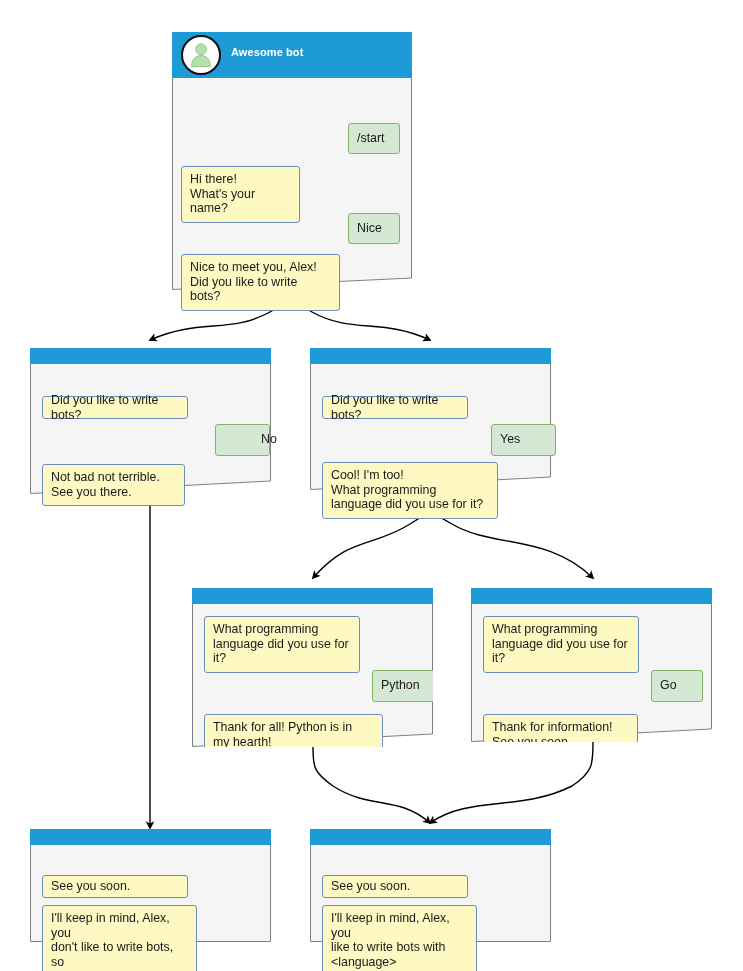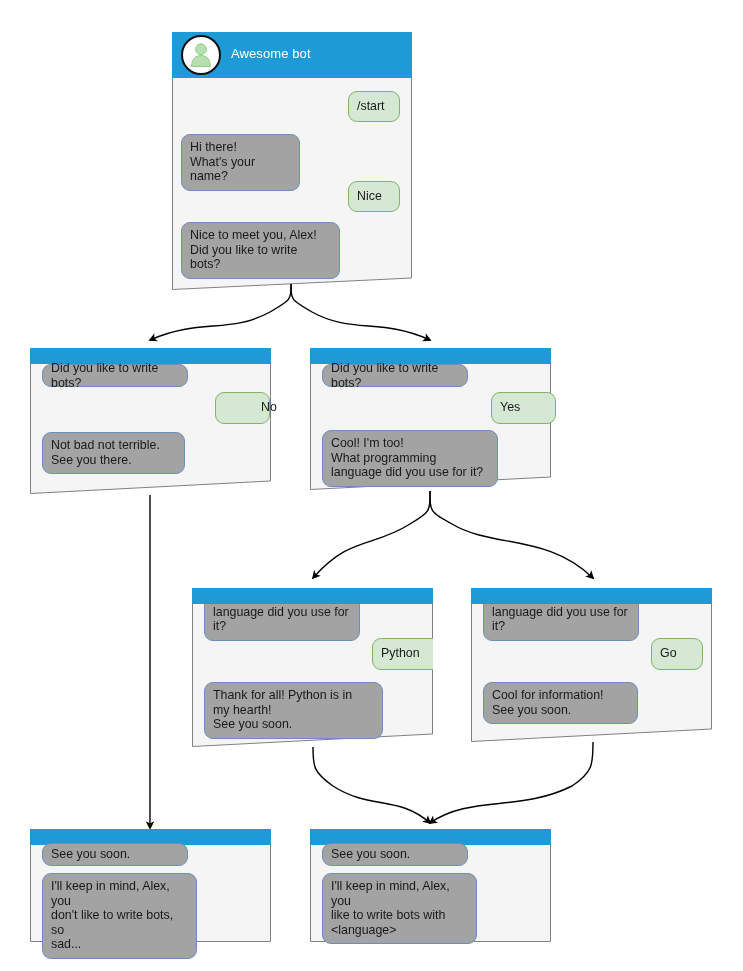--- a/index.html
+++ b/index.html
@@ -6,30 +6,30 @@
   body{width:743px;height:971px;position:relative;overflow:hidden;
        font-family:"Liberation Sans","DejaVu Sans",sans-serif;}
   #stage{position:absolute;left:0;top:0;width:743px;height:971px;}
   svg.layer{position:absolute;left:0;top:0;width:743px;height:971px;overflow:visible;}
   svg.connectors{z-index:1;}
   .card{position:absolute;z-index:2;}
   .card .shape{position:absolute;left:0;top:0;width:100%;height:100%;overflow:visible;}
   .card .content{position:absolute;left:0;top:0;width:100%;height:100%;}
   .hdr{position:absolute;left:0;top:0;height:16px;width:100%;}
   .hdr.tall{height:46px;}
-  .title{position:absolute;color:#ffffff;font-weight:normal;font-size:13px;
+  .title{position:absolute;color:#ffffff;font-weight:bold;font-size:11px;
          letter-spacing:.1px;white-space:nowrap;}
   .avatar{position:absolute;width:40px;height:40px;border-radius:50%;
           background:#ffffff;border:2px solid #111111;box-sizing:border-box;}
   .avatar svg{position:absolute;left:0;top:0;}
   .bubbles{position:absolute;left:0;right:0;top:0;bottom:0;}
-  .bub{position:absolute;box-sizing:border-box;border-radius:9px;
+  .bub{position:absolute;box-sizing:border-box;border-radius:3px;
        font-size:12.4px;line-height:14.6px;color:#1a1a1a;
-       padding:5px 8px 6px 8px;white-space:pre-line;}
-  .bot{background:#a3a3a3;border:1px solid #6c8ebf;}
+       padding:5px 8px 6px 8px;white-space:pre-line;margin-top:32px;}
+  .bot{background:#fef9c3;border:1px solid #6c8ebf;}
   .usr{background:#d5e8d4;border:1px solid #82b366;}
   .clip{overflow:hidden;position:absolute;left:0;top:0;width:100%;height:100%;}
 </style>
 </head>
 <body>
 
 <div id="stage">
 
   <svg class="layer connectors" viewBox="0 0 743 971">
     <defs>
@@ -136,21 +136,21 @@
     <svg class="shape" viewBox="0 0 241 154" preserveAspectRatio="none">
       <path d="M0.5,0.5 L240.5,0.5 L240.5,141 L0.5,153.5 Z" fill="#f5f5f5" stroke="#808080" stroke-width="1"></path>
     </svg>
     <div class="clip">
       <div class="content">
         <div class="bubbles">
           <div class="bub bot" style="left:12px;top:-4px;width:156px;">What programming
 language did you use for it?</div>
           <div class="bub usr" style="left:180px;top:50px;width:52px;height:32px;
                display:flex;align-items:center;">Go</div>
-          <div class="bub bot" style="left:12px;top:94px;width:155px;">Cool for information!
+          <div class="bub bot" style="left:12px;top:94px;width:155px;">Thank for information!
 See you soon.</div>
         </div>
       </div>
       <div class="hdr" style="background:#1e9bd7;"></div>
     </div>
   </div>
 
   <div class="card" id="card-end-sad" style="left:30px;top:829px;width:241px;height:113px;">
     <svg class="shape" viewBox="0 0 241 113" preserveAspectRatio="none">
       <path d="M0.5,0.5 L240.5,0.5 L240.5,112.5 L0.5,112.5 Z" fill="#f5f5f5" stroke="#808080" stroke-width="1"></path>

